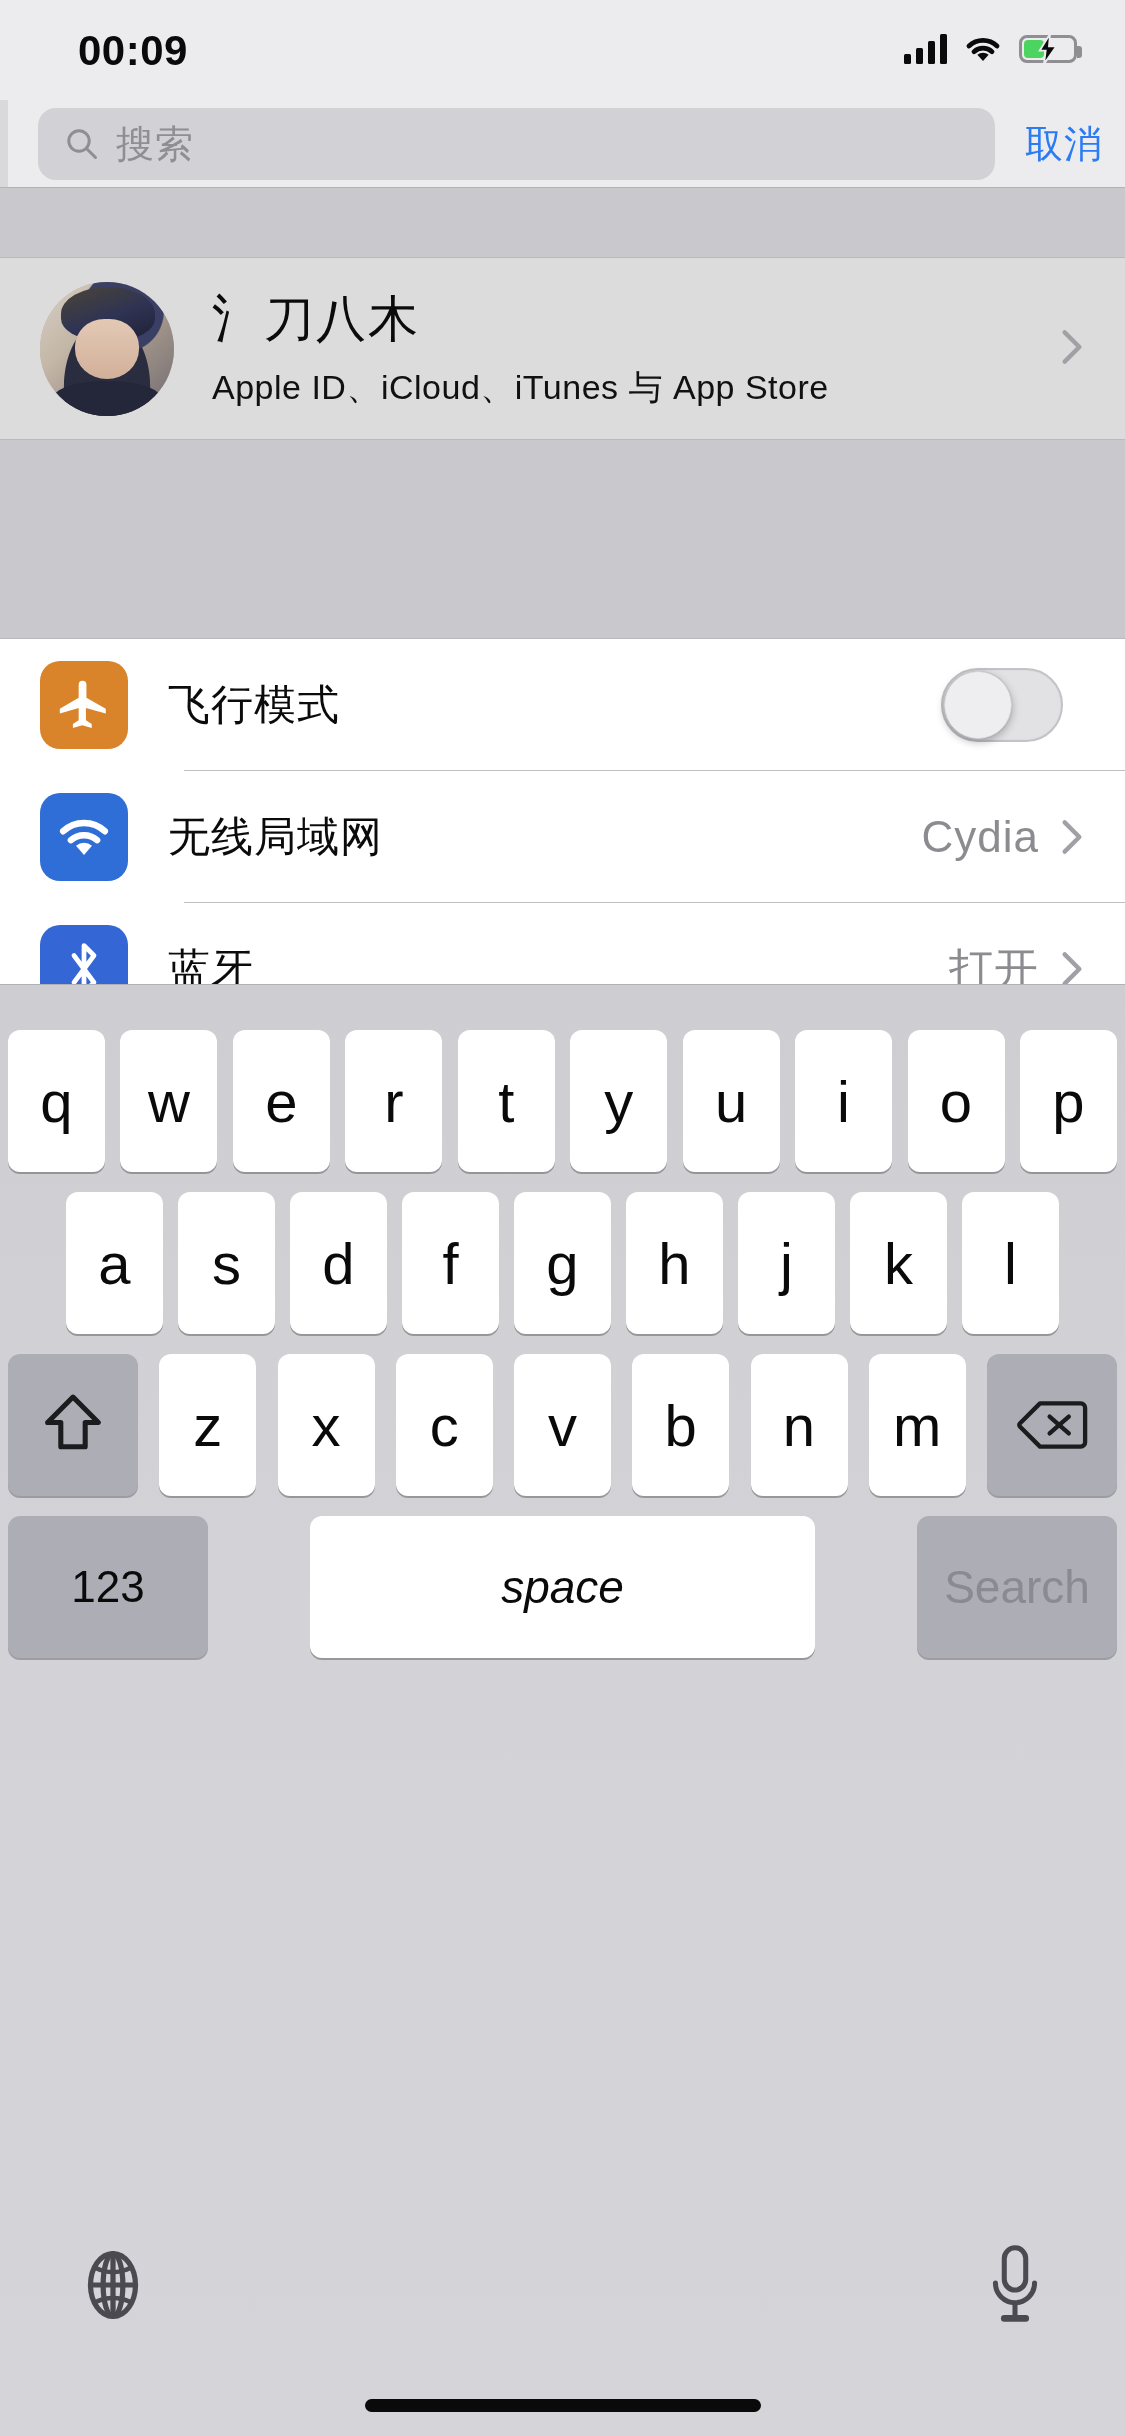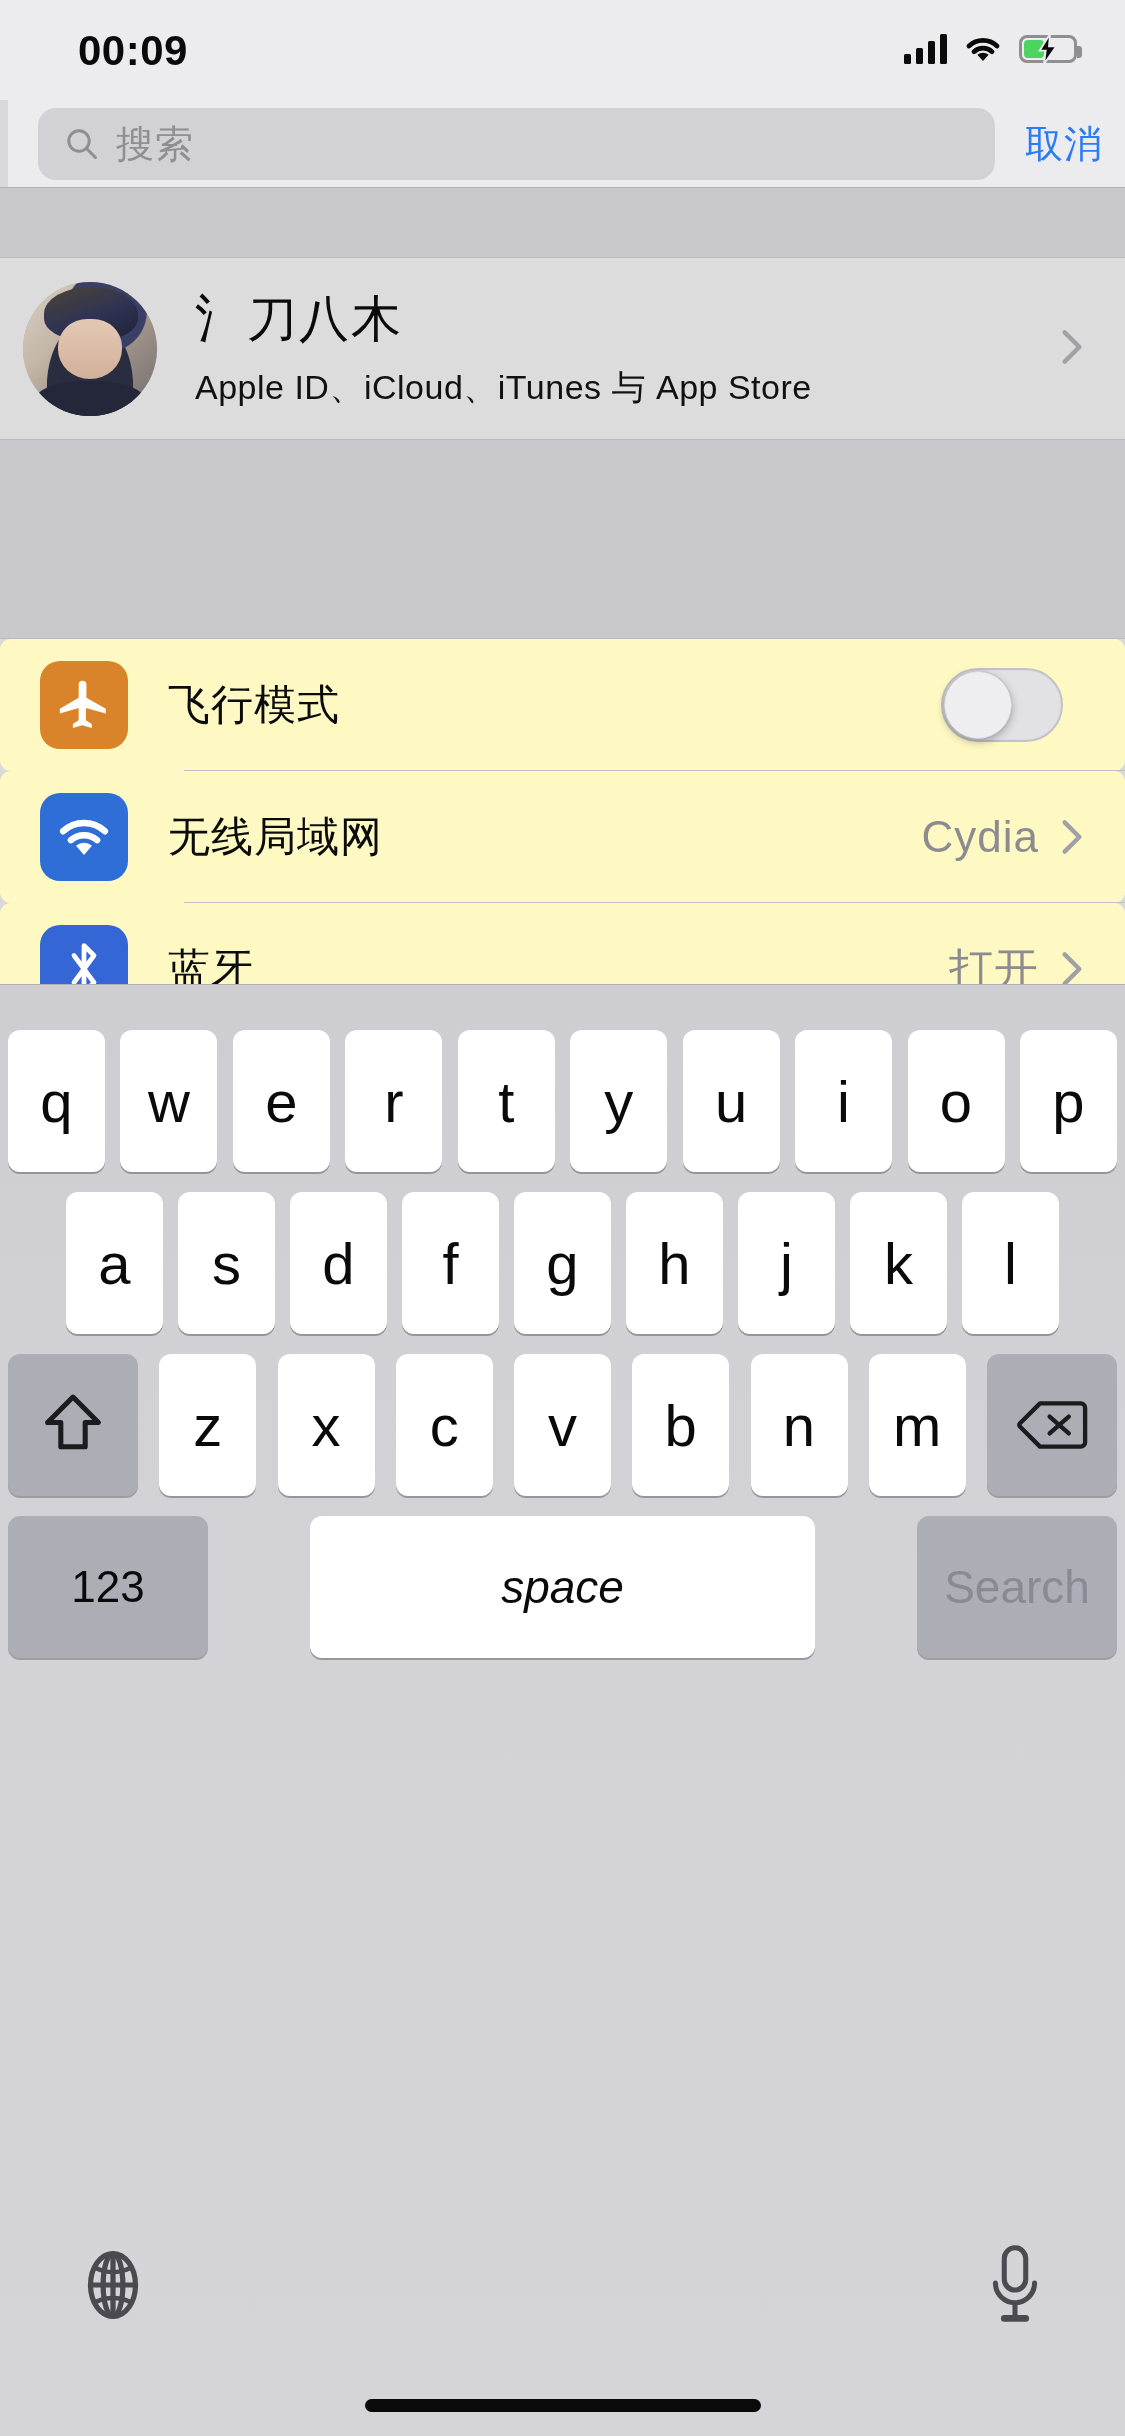--- a/index.html
+++ b/index.html
@@ -72,21 +72,21 @@
   }
 
   
   .spacer{ background:#c8c8cd; width:1125px; position:absolute; }
   .spacer.s1{ top:188px; height:70px; }
   .spacer.s2{ top:639px; height:70px; }
   .hair{ position:absolute; left:0; width:1125px; height:1px; background:#b9b9be; }
 
   .row{
     position:relative; width:1125px; height:132px;
-    background:#fef9c3; display:flex; align-items:center; padding-left:40px;border-radius:11px;
+    background:#ffffff; display:flex; align-items:center; padding-left:40px;
   }
   .row-sep{
     position:absolute; left:184px; right:0; bottom:0; height:1px;
     background:#c0c0c4;
   }
   .ico{
     width:88px; height:88px; border-radius:20px; flex:none;
     display:flex; align-items:center; justify-content:center;
   }
   .row-label{
@@ -109,21 +109,21 @@
   .knob{
     position:absolute; left:1px; top:1px; width:68px; height:68px;
     border-radius:50%; background:#eeeef0;
     box-shadow:0 3px 8px rgba(0,0,0,.28), 0 0 1px rgba(0,0,0,.25);
     border:1px solid #d4d4d8;
   }
 
   
   .profile{
     position:absolute; top:258px; left:0; width:1125px; height:181px;
-    background:#dcdcdc; display:flex; align-items:center; padding-left:23px;
+    background:#dcdcdc; display:flex; align-items:center; padding-left:40px;
   }
   .avatar{
     width:134px; height:134px; border-radius:50%; flex:none; overflow:hidden;
     background:#b6b2ad; position:relative;
   }
   .av-bg{
     position:absolute; inset:0;
     background:
       radial-gradient(circle at 62% 22%, #3a3f66 0 30%, transparent 31%),
       radial-gradient(ellipse at 50% 78%, #2a2d3f 0 45%, transparent 46%),

